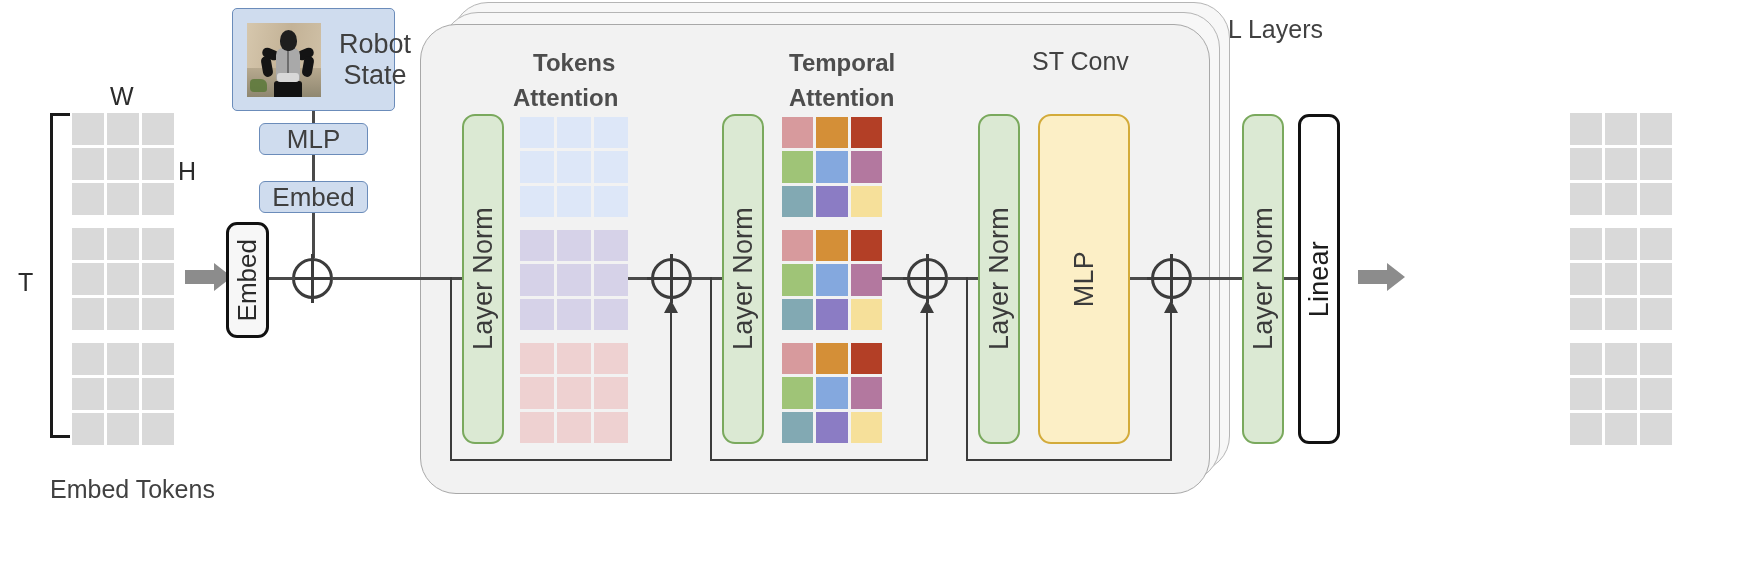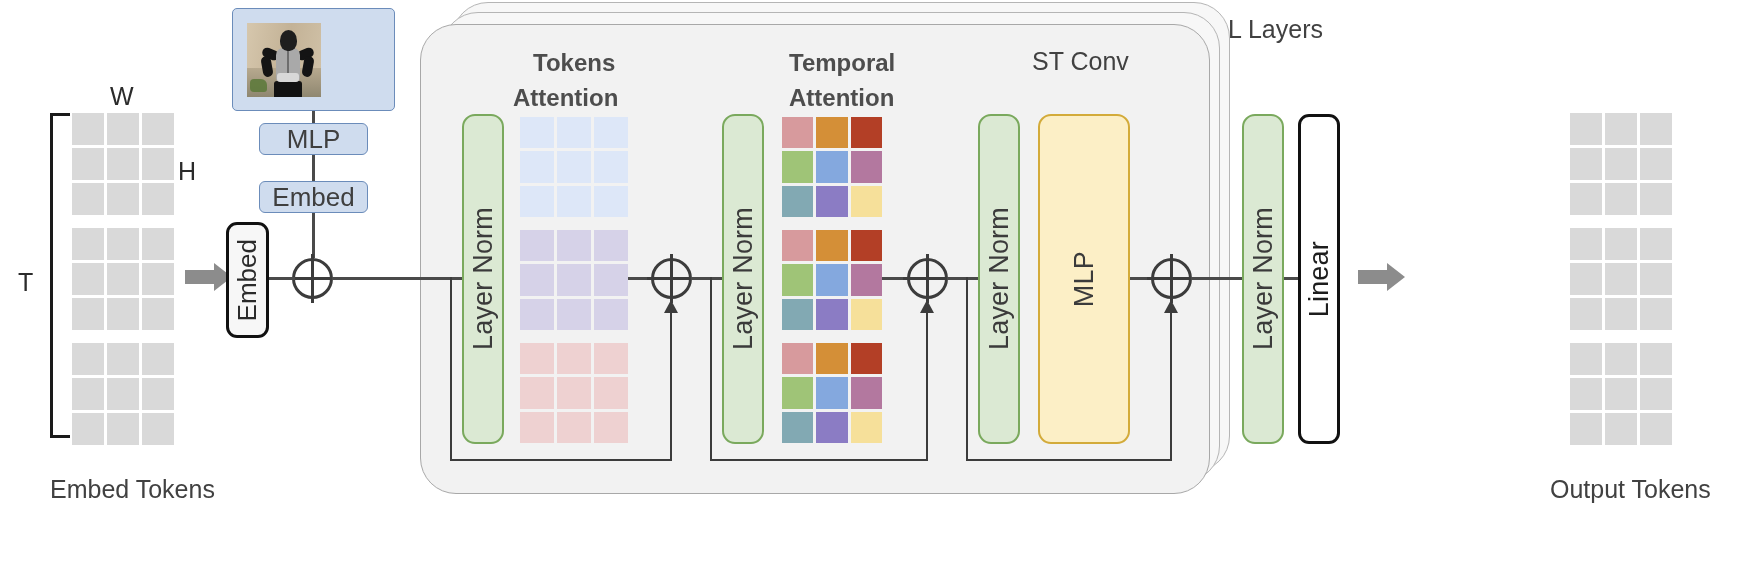--- a/index.html
+++ b/index.html
@@ -173,20 +173,21 @@
       <div class="rp-armL"></div>
         <div class="rp-armL2"></div>
       <div class="rp-armR"></div>
         <div class="rp-armR2"></div>
       <div class="rp-torso"></div>
         <div class="rp-seam"></div>
       <div class="rp-head"></div>
         <div class="rp-legs"></div>
         <div class="rp-hands"></div>
     </div>
+    <div class="rs-text">Robot State</div>
   </div>
 
   <div class="vline" style="left:312px;top:111px;height:13px;"></div>
 
   <div class="bluebox" style="left:259px;top:123px;width:109px;height:32px;border-radius:6px;">
     <span class="small-blue-text">MLP</span>
   </div>
 
   <div class="vline" style="left:312px;top:155px;height:26px;"></div>
 
@@ -358,15 +359,14 @@
     <div class="token-cell"></div>
     <div class="token-cell"></div>
     <div class="token-cell"></div>
     <div class="token-cell"></div>
     <div class="token-cell"></div>
     <div class="token-cell"></div>
     <div class="token-cell"></div>
     <div class="token-cell"></div>
   </div>
 
-  <div class="lbl lbl-big" style="left:1550px;top:475px;">Output Tokens</div>
 
 </div>
 
 </body></html>

